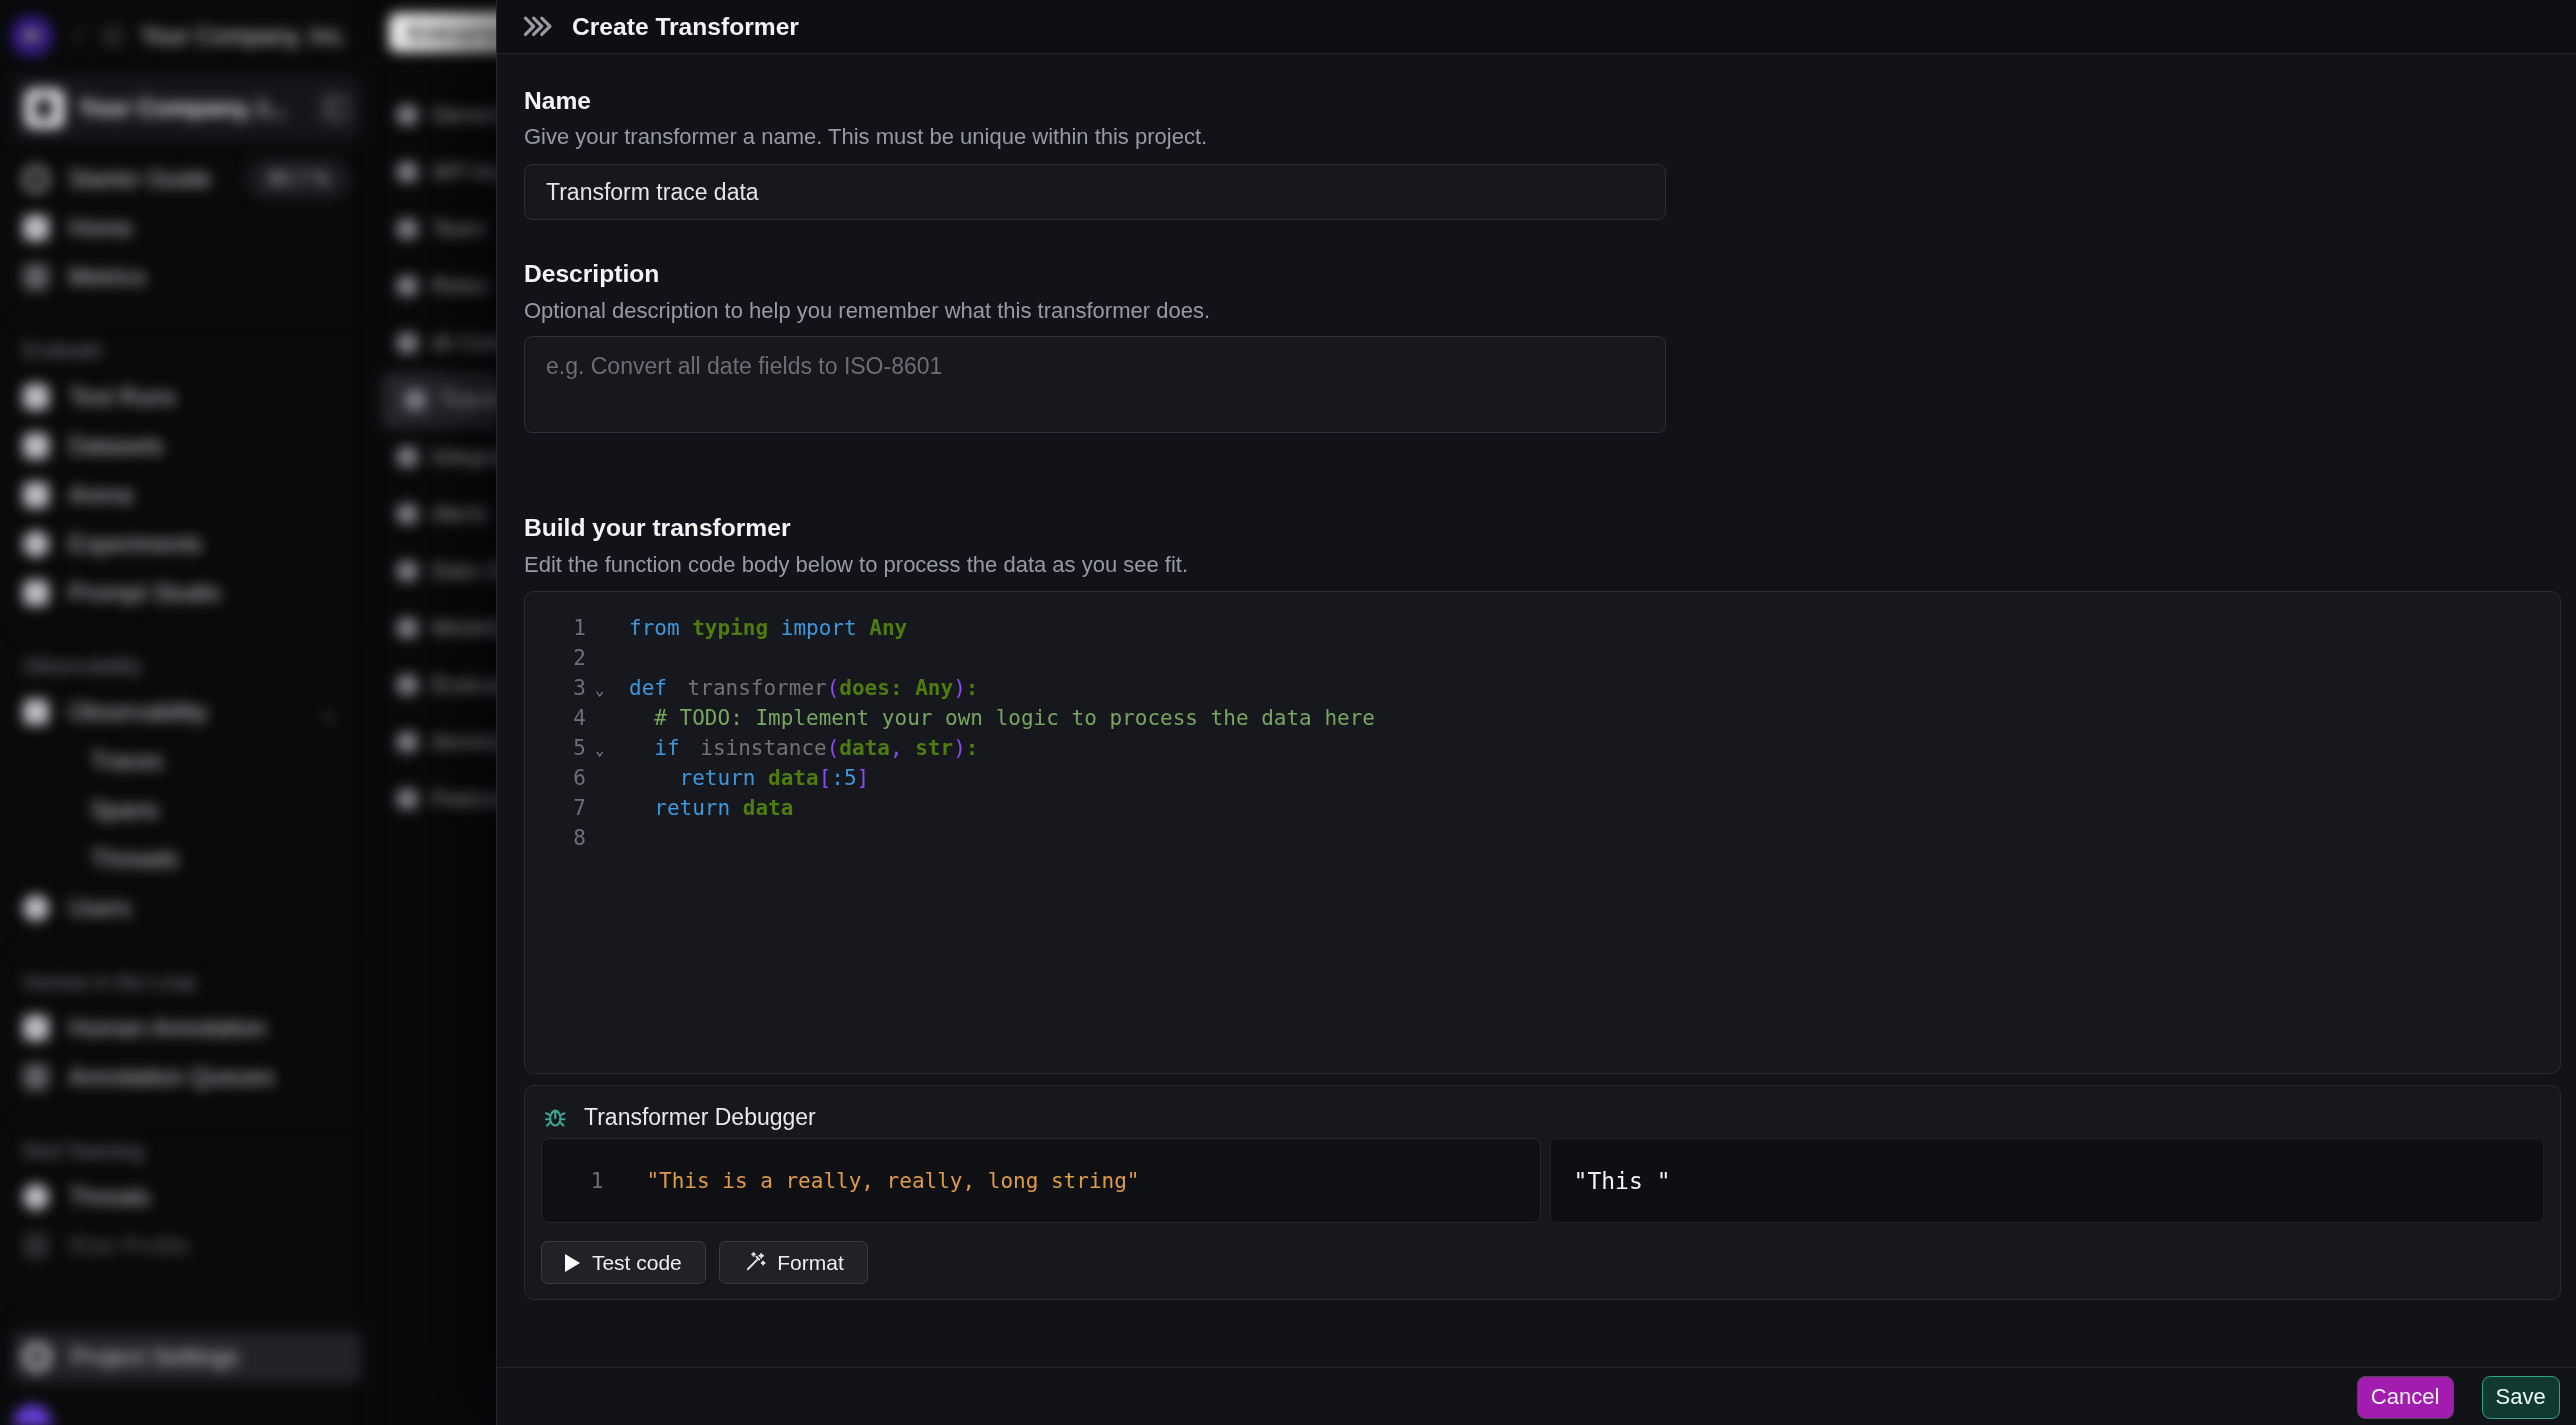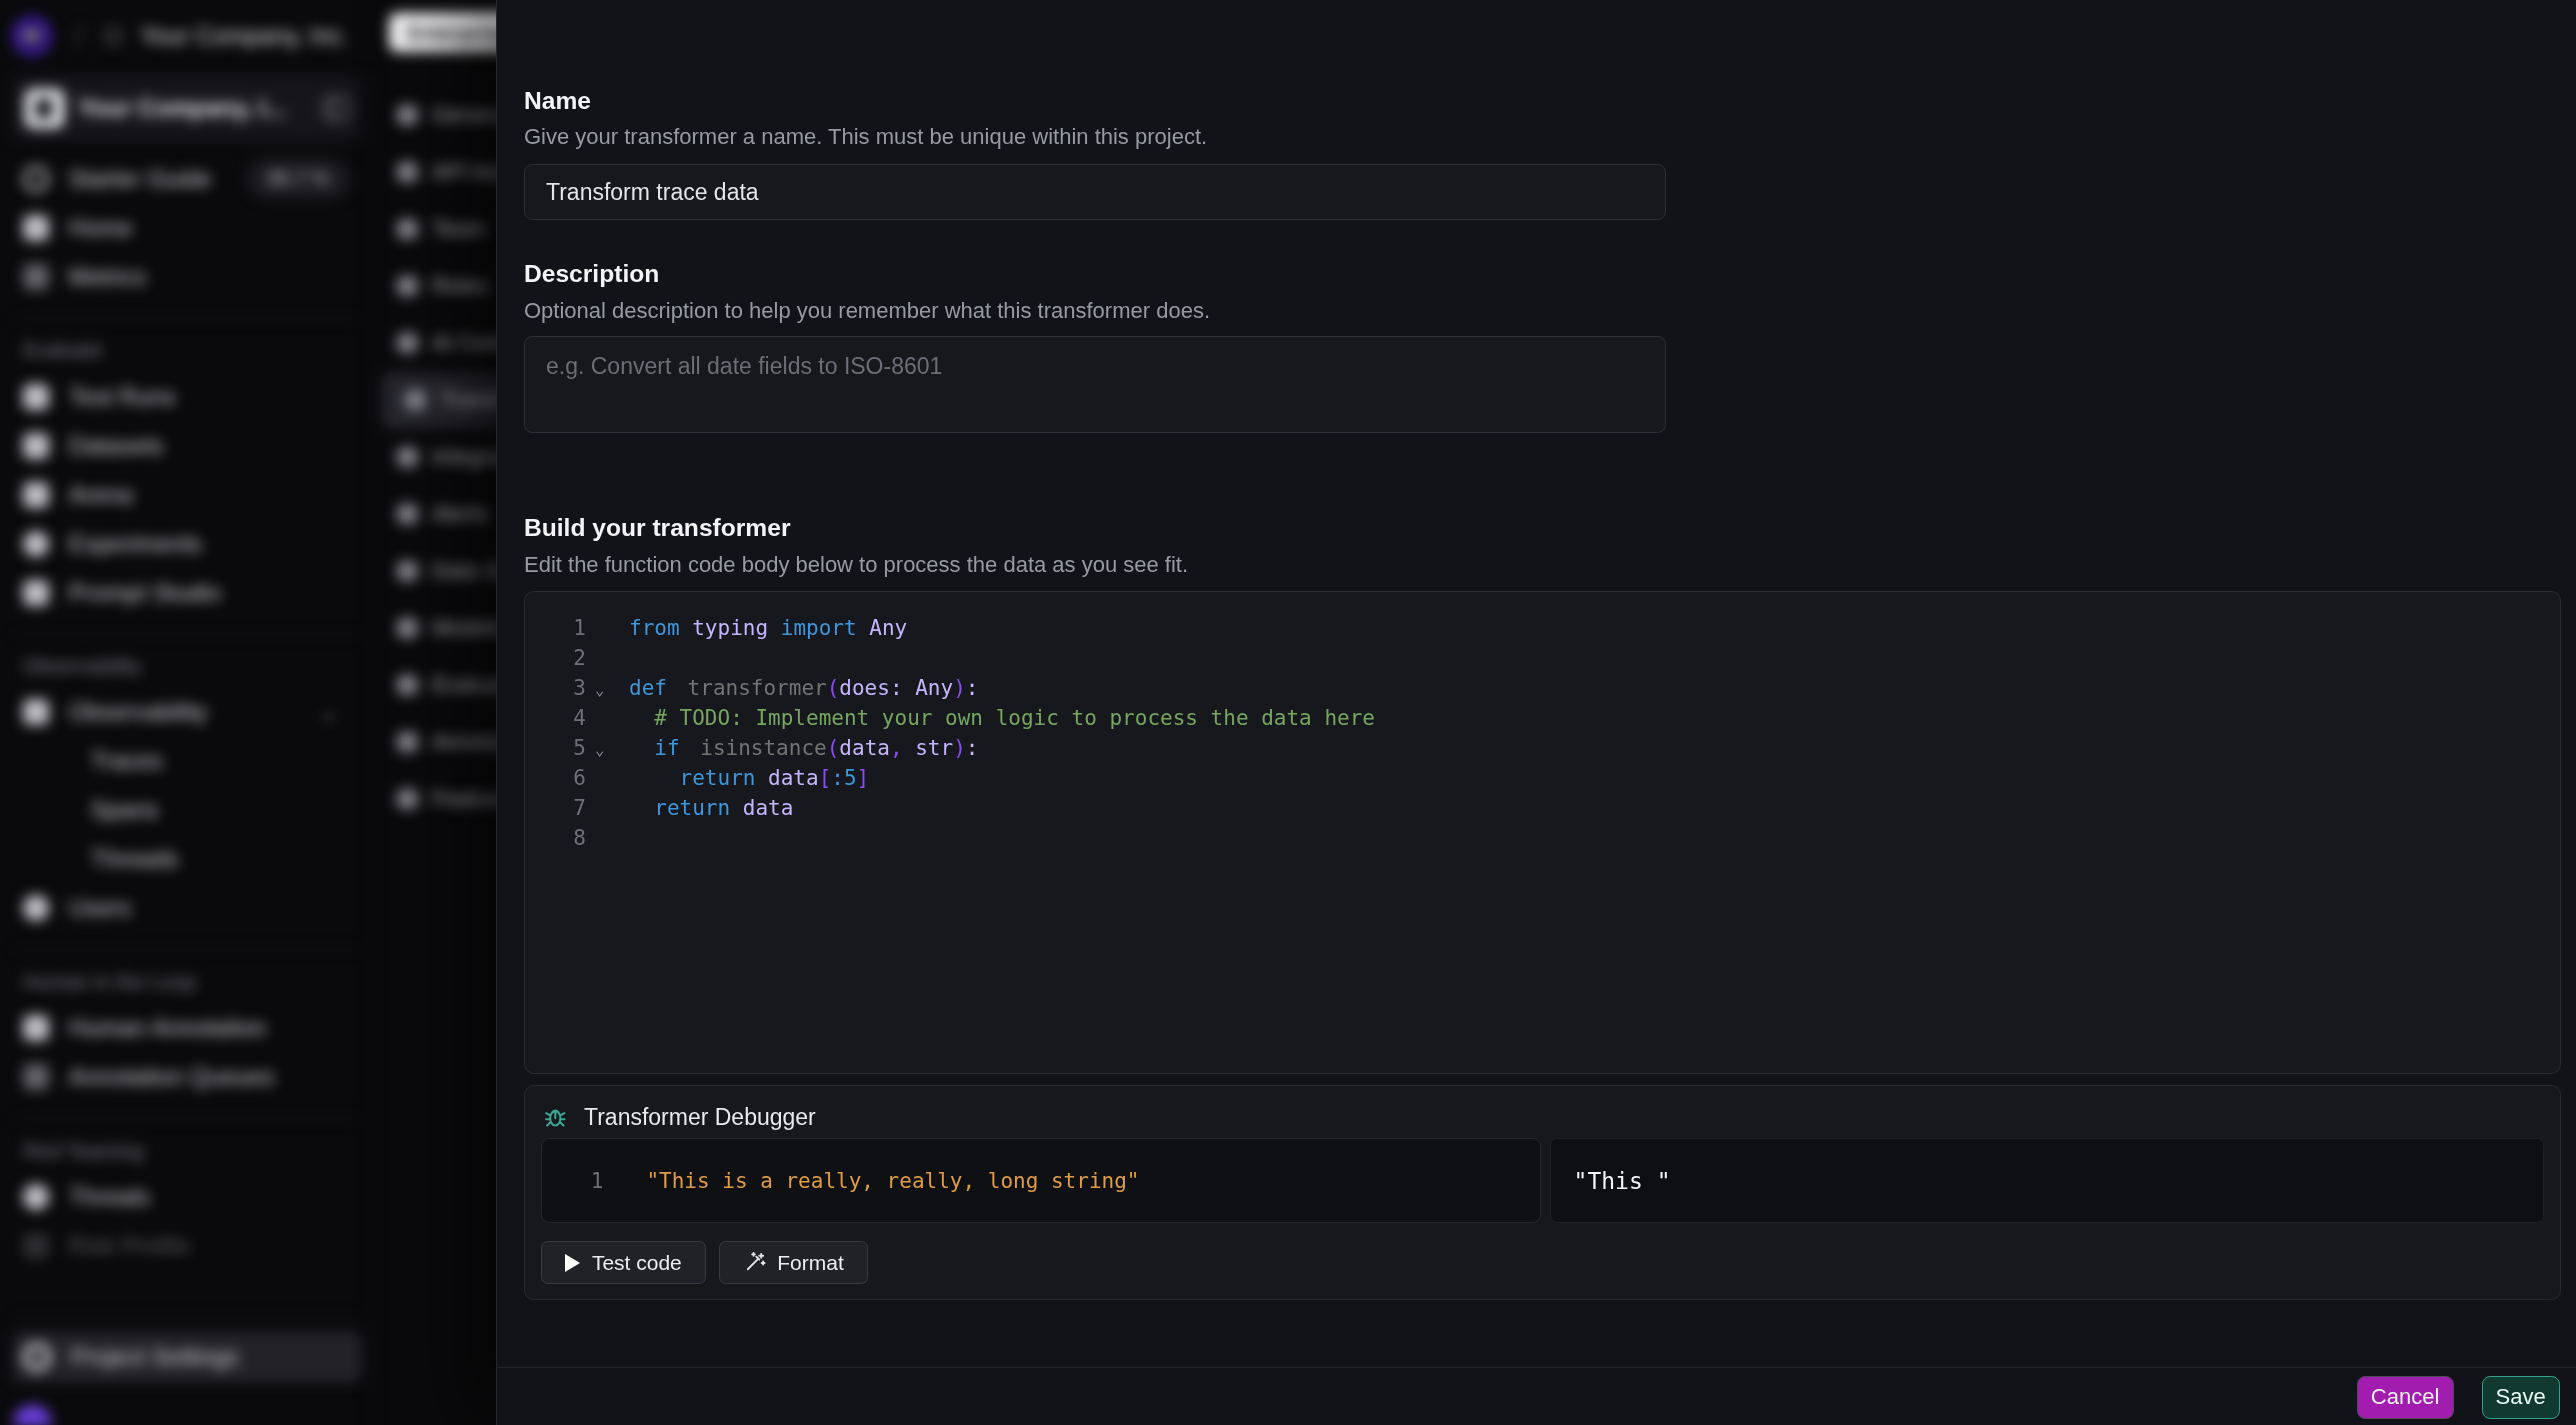--- a/index.html
+++ b/index.html
@@ -74,21 +74,21 @@
   .text-area{width:1142px;height:97px;background:#17181c;border:1.6px solid #2f3037;border-radius:8.2px;
              color:#e4e4e9;font-size:23px;font-family:"Liberation Sans",sans-serif;padding:16.4px 21px;resize:none;outline:none;}
   .text-input::placeholder,.text-area::placeholder{color:#6c6d76;}
 
   .code-editor{left:27px;top:537px;width:2037px;height:483px;background:#17181d;border:1.6px solid #2c2d33;
                border-radius:9.8px;padding-top:21px;font-family:"DejaVu Sans Mono",monospace;font-size:21px;overflow:hidden;}
   .cm-line{display:flex;height:30px;line-height:30px;position:relative;}
   .cm-gutter{width:61px;text-align:right;color:#6e6f79;flex:none;}
   .cm-fold{position:absolute;left:70px;top:1.6px;color:#8b8b94;font-size:15.6px;}
   .cm-code{padding-left:43px;white-space:pre;}
-  .tk-kw{color:#3e96db;} .tk-fn{color:#737373;margin-left:8px;} .tk-pl{color:#c4b5fd;font-weight:400;}
+  .tk-kw{color:#3e96db;} .tk-fn{color:#737373;margin-left:8px;} .tk-pl{color:#4d7c0f;font-weight:700;}
   .tk-pun{color:#8a4bf0;} .tk-cm{color:#76a660;} .tk-num{color:#3e96db;} .tk-str{color:#e09c44;}
 
   .debugger{left:27px;top:1031px;width:2037px;height:215px;background:#17181c;border:1.6px solid #2a2b31;border-radius:9.8px;}
   .dbg-header{display:flex;align-items:center;gap:16.4px;padding:18px 0 0 18px;}
   .dbg-title{font-size:23px;color:#e9e9ee;}
   .dbg-io{position:absolute;left:16.4px;right:16.4px;top:52px;height:85px;display:flex;gap:8.2px;}
   .dbg-input{width:1000px;flex:none;background:#0f1014;border:1.6px solid #27282e;border-radius:8.2px;
              font-family:"DejaVu Sans Mono",monospace;font-size:21px;overflow:hidden;}
   .dbg-input .cm-line{height:100%;align-items:center;}
   .dbg-output{flex:1;background:#0e0f12;border:0.8px solid #1f2026;border-radius:6.6px;display:flex;align-items:center;
@@ -272,20 +272,30 @@
           <div class="sn-row">
             <span class="sn-ic"></span>
             <span class="sn-label">Features</span>
           </div>
         </div>
     </div>
   </div>
 
   <div class="panel">
 
+    <div class="panel-header">
+      <svg width="31" height="24.6" viewBox="0 0 38 30">
+        <g fill="none" stroke="#9a9aa2" stroke-width="4" stroke-linecap="round" stroke-linejoin="round">
+          <path d="M3 5 L13 15 L3 25"></path>
+            <path d="M13 5 L23 15 L13 25"></path>
+            <path d="M23 5 L33 15 L23 25"></path>
+        </g>
+      </svg>
+      <span class="panel-title">Create Transformer</span>
+    </div>
 
     <div class="panel-body">
 
       <div class="abs section-label" style="left:27px;top:33px;">Name</div>
       <div class="abs section-desc" style="left:27px;top:70px;">Give your transformer a name. This must be unique within this project.</div>
       <input class="abs text-input" style="left: 27px; top: 110px;" value="Transform trace data">
 
       <div class="abs section-label" style="left:27px;top:206px;">Description</div>
       <div class="abs section-desc" style="left:27px;top:244px;">Optional description to help you remember what this transformer does.</div>
       <textarea class="abs text-area" style="left: 27px; top: 282px;" placeholder="e.g. Convert all date fields to ISO-8601"></textarea>

